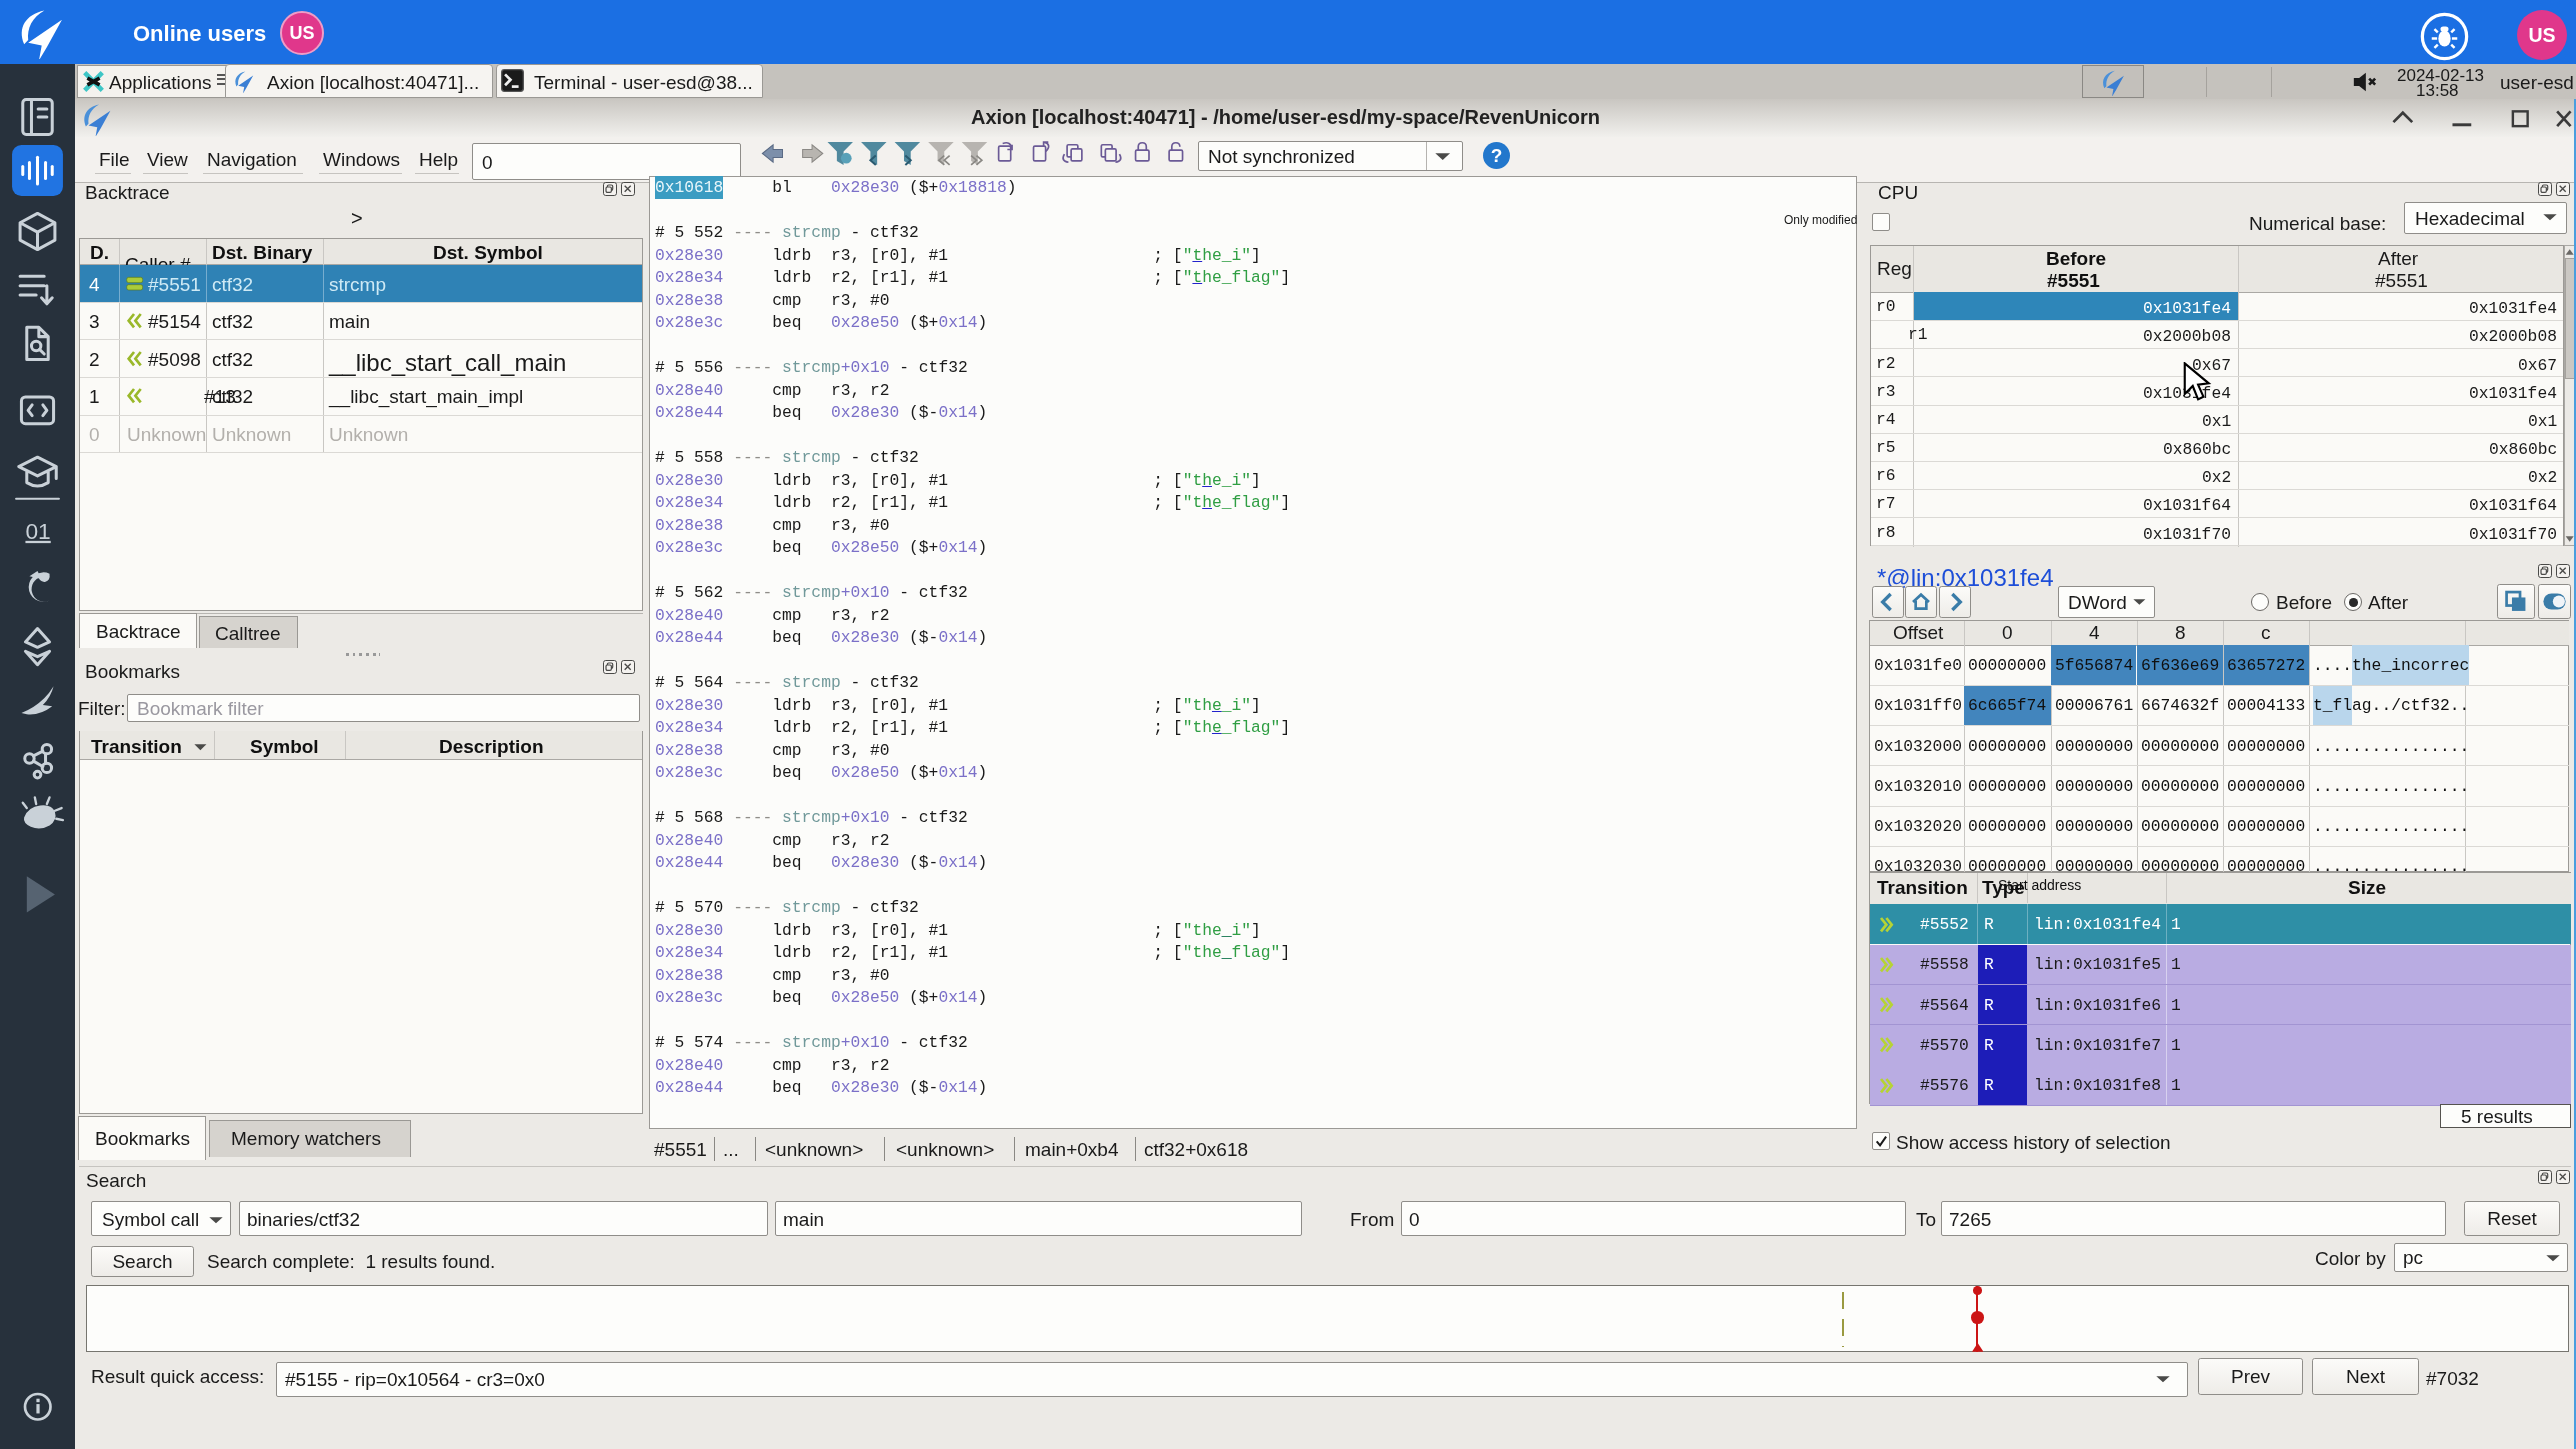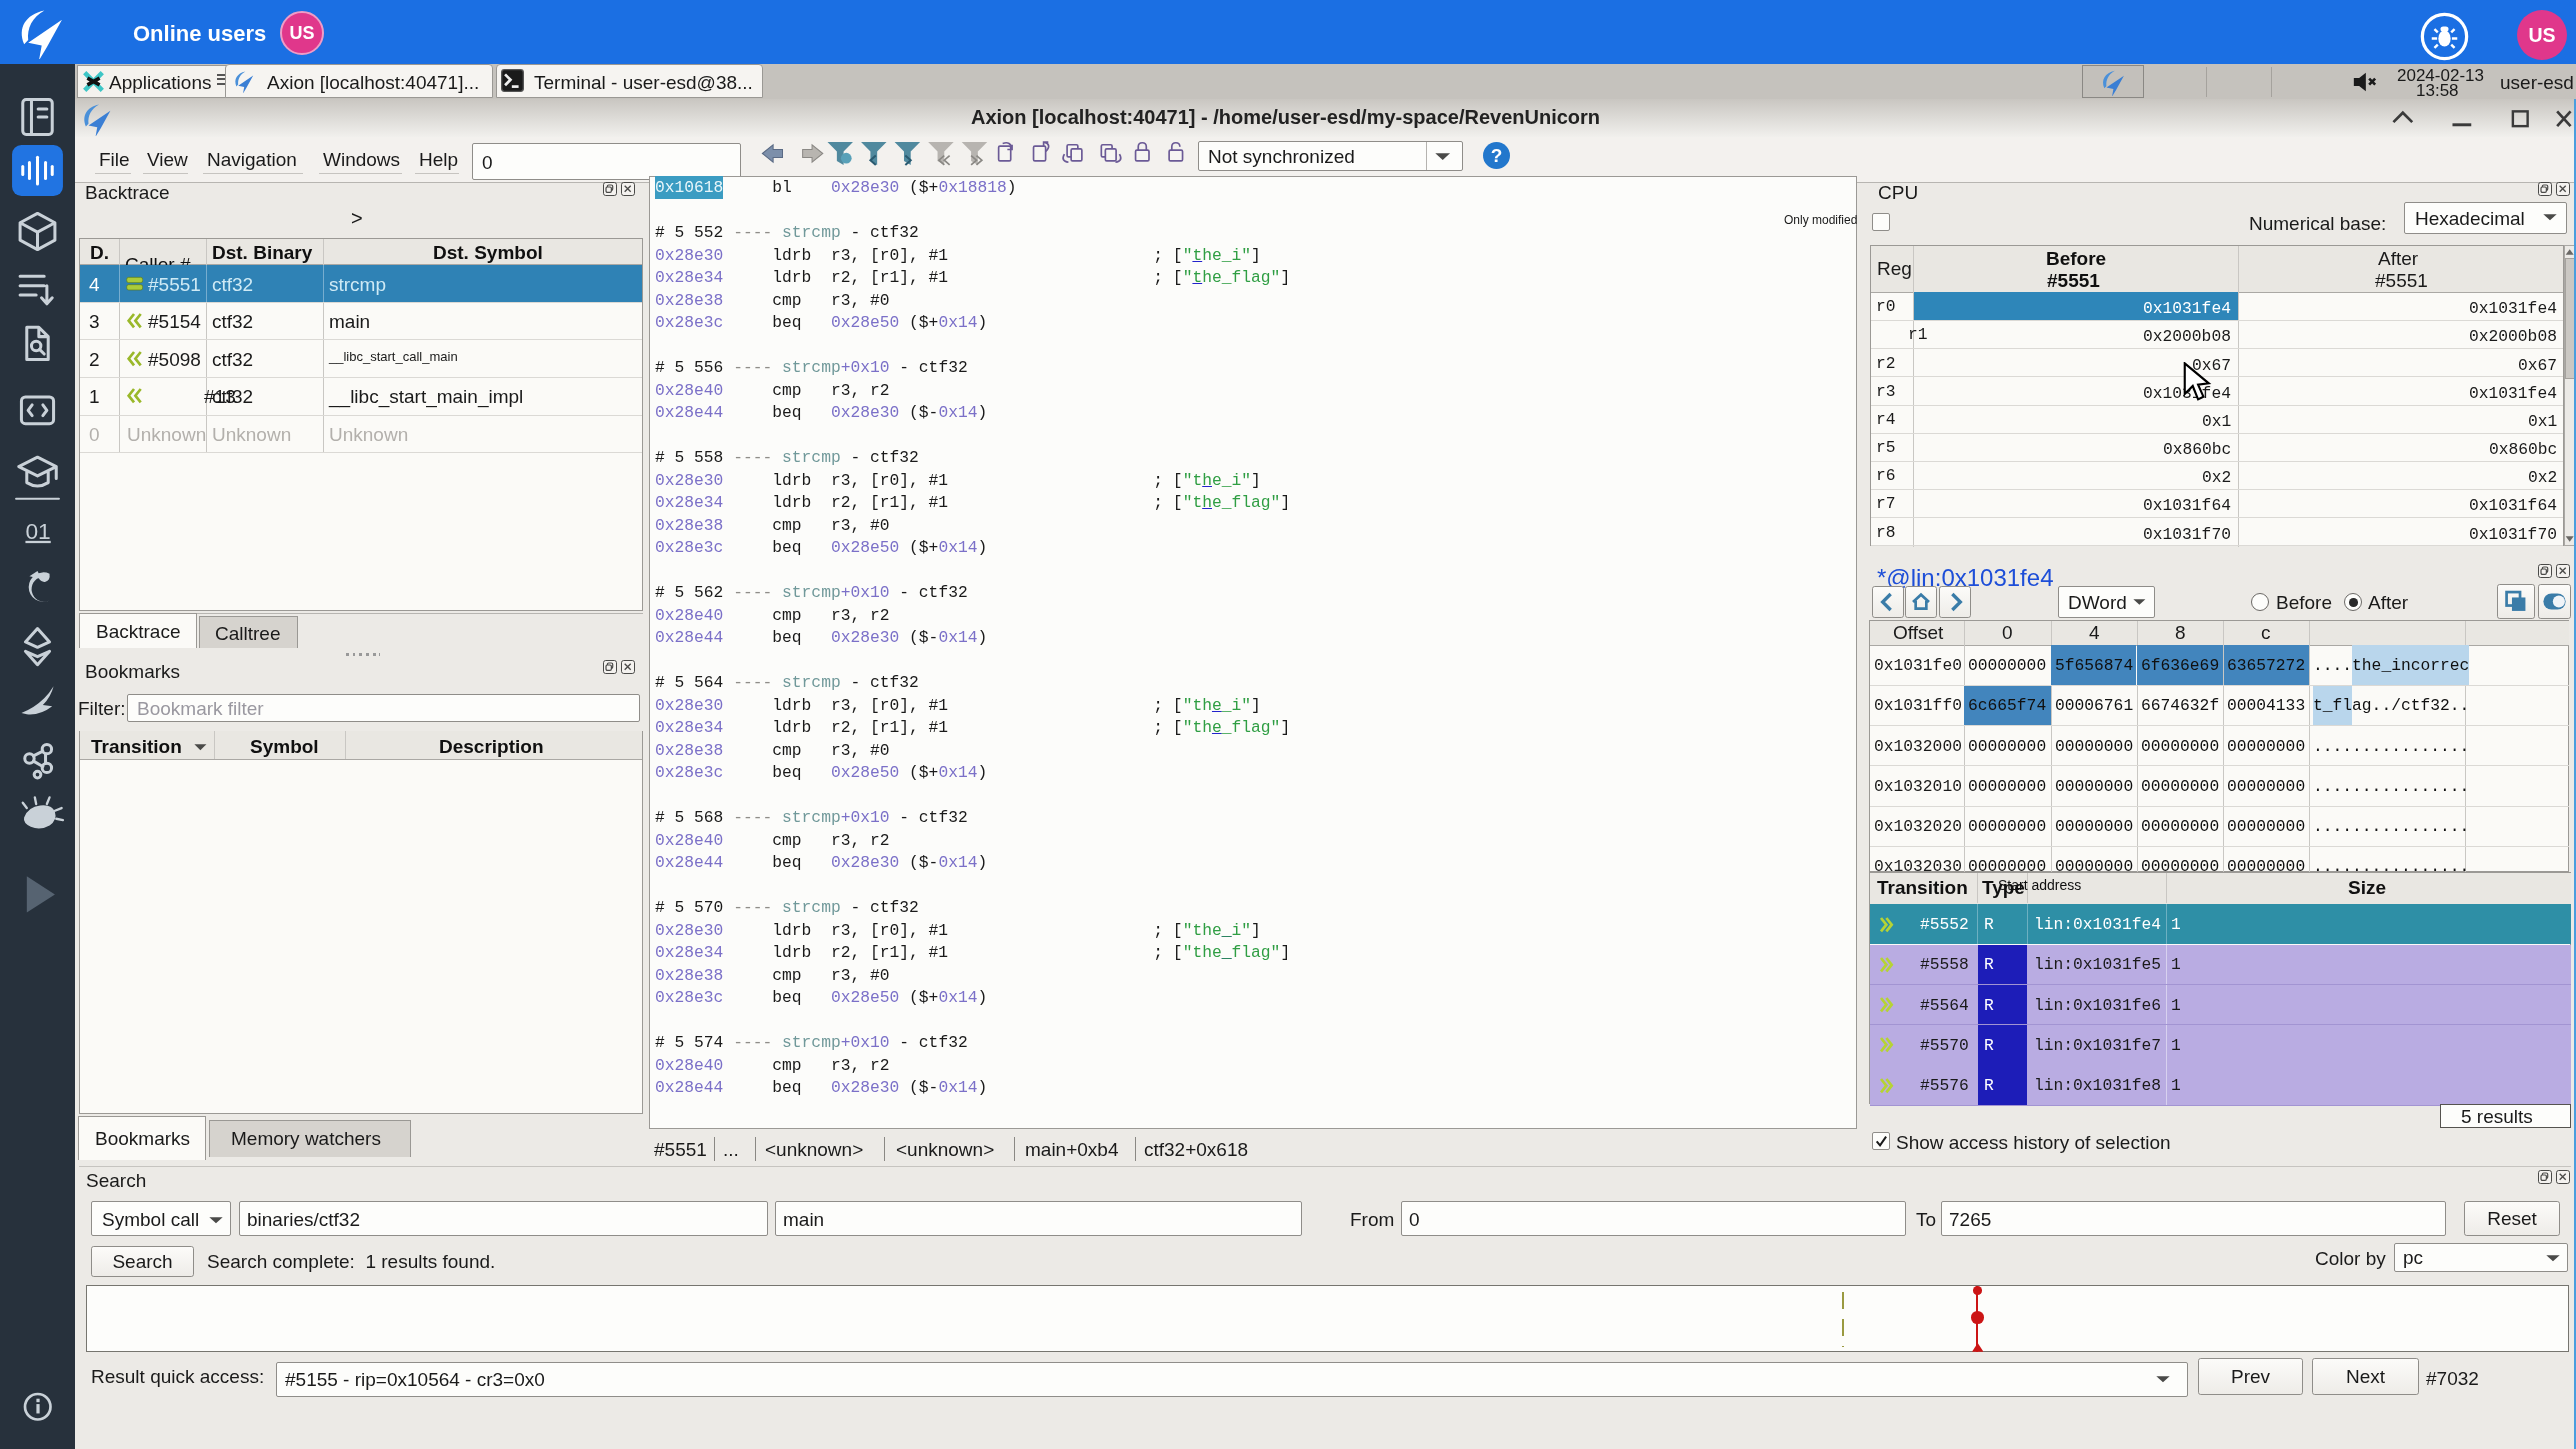--- a/index.html
+++ b/index.html
@@ -224,21 +224,21 @@
 <div class="ab" style="left:148px;top:311px;font-size:19px;color:#1a1a1a;font-weight:normal;white-space:pre;">#5154</div>
 <div class="ab" style="left:212px;top:311px;font-size:19px;color:#1a1a1a;font-weight:normal;white-space:pre;">ctf32</div>
 <div class="ab" style="left:329px;top:311px;font-size:19px;color:#1a1a1a;font-weight:normal;white-space:pre;">main</div>
 <div class="ab" style="left:80px;top:339px;width:562px;height:0.7px;background:#dbd9d5"></div>
 <svg class="ab" style="left:126px;top:350px" width="17.4" height="17.4" viewBox="0 0 26 26">
     <path d="M12 3 L4 13 L12 23 M22 3 L14 13 L22 23" stroke="#9ab82a" stroke-width="4" fill="none"></path>
   </svg>
 <div class="ab" style="left:89px;top:349px;font-size:19px;color:#1a1a1a;font-weight:normal;white-space:pre;">2</div>
 <div class="ab" style="left:148px;top:349px;font-size:19px;color:#1a1a1a;font-weight:normal;white-space:pre;">#5098</div>
 <div class="ab" style="left:212px;top:349px;font-size:19px;color:#1a1a1a;font-weight:normal;white-space:pre;">ctf32</div>
-<div class="ab" style="left:329px;top:349px;font-size:13px;color:#1a1a1a;font-weight:normal;white-space:pre;">__libc_start_call_main</div>
+<div class="ab" style="left:329px;top:349px;font-size:24px;color:#1a1a1a;font-weight:normal;white-space:pre;">__libc_start_call_main</div>
 <div class="ab" style="left:80px;top:377px;width:562px;height:0.7px;background:#dbd9d5"></div>
 <svg class="ab" style="left:126px;top:387px" width="17.4" height="17.4" viewBox="0 0 26 26">
     <path d="M12 3 L4 13 L12 23 M22 3 L14 13 L22 23" stroke="#9ab82a" stroke-width="4" fill="none"></path>
   </svg>
 <div class="ab" style="left:89px;top:386px;font-size:19px;color:#1a1a1a;font-weight:normal;white-space:pre;">1</div>
 <div class="ab" style="left:169px;top:386px;font-size:19px;color:#1a1a1a;font-weight:normal;white-space:pre;margin-left:35px;">#13</div>
 <div class="ab" style="left:212px;top:386px;font-size:19px;color:#1a1a1a;font-weight:normal;white-space:pre;">ctf32</div>
 <div class="ab" style="left:329px;top:386px;font-size:19px;color:#1a1a1a;font-weight:normal;white-space:pre;">__libc_start_main_impl</div>
 <div class="ab" style="left:80px;top:415px;width:562px;height:0.7px;background:#dbd9d5"></div>
 <div class="ab" style="left:89px;top:424px;font-size:19px;color:#b3b0ac;font-weight:normal;white-space:pre;">0</div>

